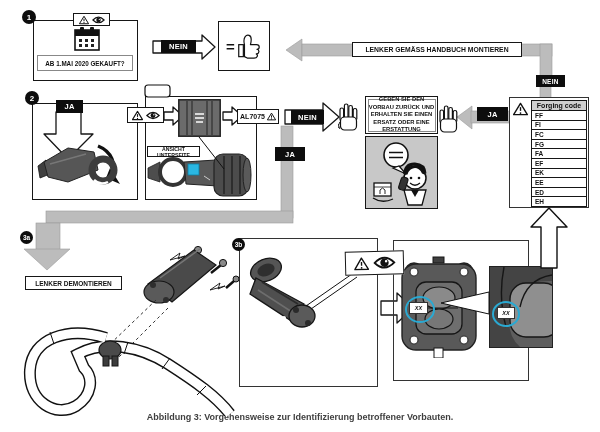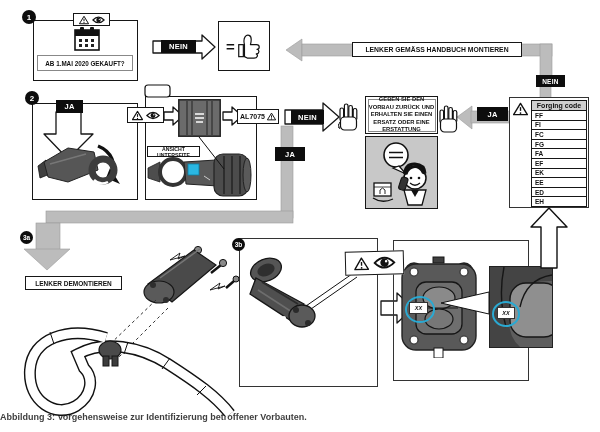--- a/index.html
+++ b/index.html
@@ -13,21 +13,21 @@
   .blabel{position:absolute;background:#0d0d0d;color:#fff;font-weight:bold;
           display:flex;align-items:center;justify-content:center;letter-spacing:.3px;z-index:6;}
   .chip{position:absolute;background:#fff;border:1.2px solid #161616;display:flex;
         align-items:center;justify-content:center;gap:3px;box-sizing:border-box;z-index:6;}
   .wlabel{position:absolute;background:#fff;border:1px solid #161616;display:flex;
           align-items:center;justify-content:center;font-weight:bold;box-sizing:border-box;
           text-align:center;z-index:6;}
   .xxtag{position:absolute;background:#fff;border:0.75px solid #333;font-weight:bold;font-style:italic;
          display:flex;align-items:center;justify-content:center;z-index:8;}
   .bluering{position:absolute;border:2px solid #2aa9d2;border-radius:50%;z-index:7;background:transparent;}
-  .caption{position:absolute;left:0;top:412px;width:600px;
+  .caption{position:absolute;left:0;top:412px;width:600px;text-align:center;
            font-size:9px;font-weight:bold;color:#3f3f3f;}
   .forgrow{height:9.6px;border:1px solid #161616;border-top:none;display:flex;align-items:center;
            padding-left:3px;font-size:6.5px;font-weight:bold;box-sizing:border-box;background:#fff;}
   .forghead{height:11px;border:1px solid #161616;display:flex;align-items:center;justify-content:center;
             font-size:7px;font-weight:bold;background:#cfcfcf;box-sizing:border-box;}
   svg{display:block;}
 </style>
 </head>
 <body>
 

